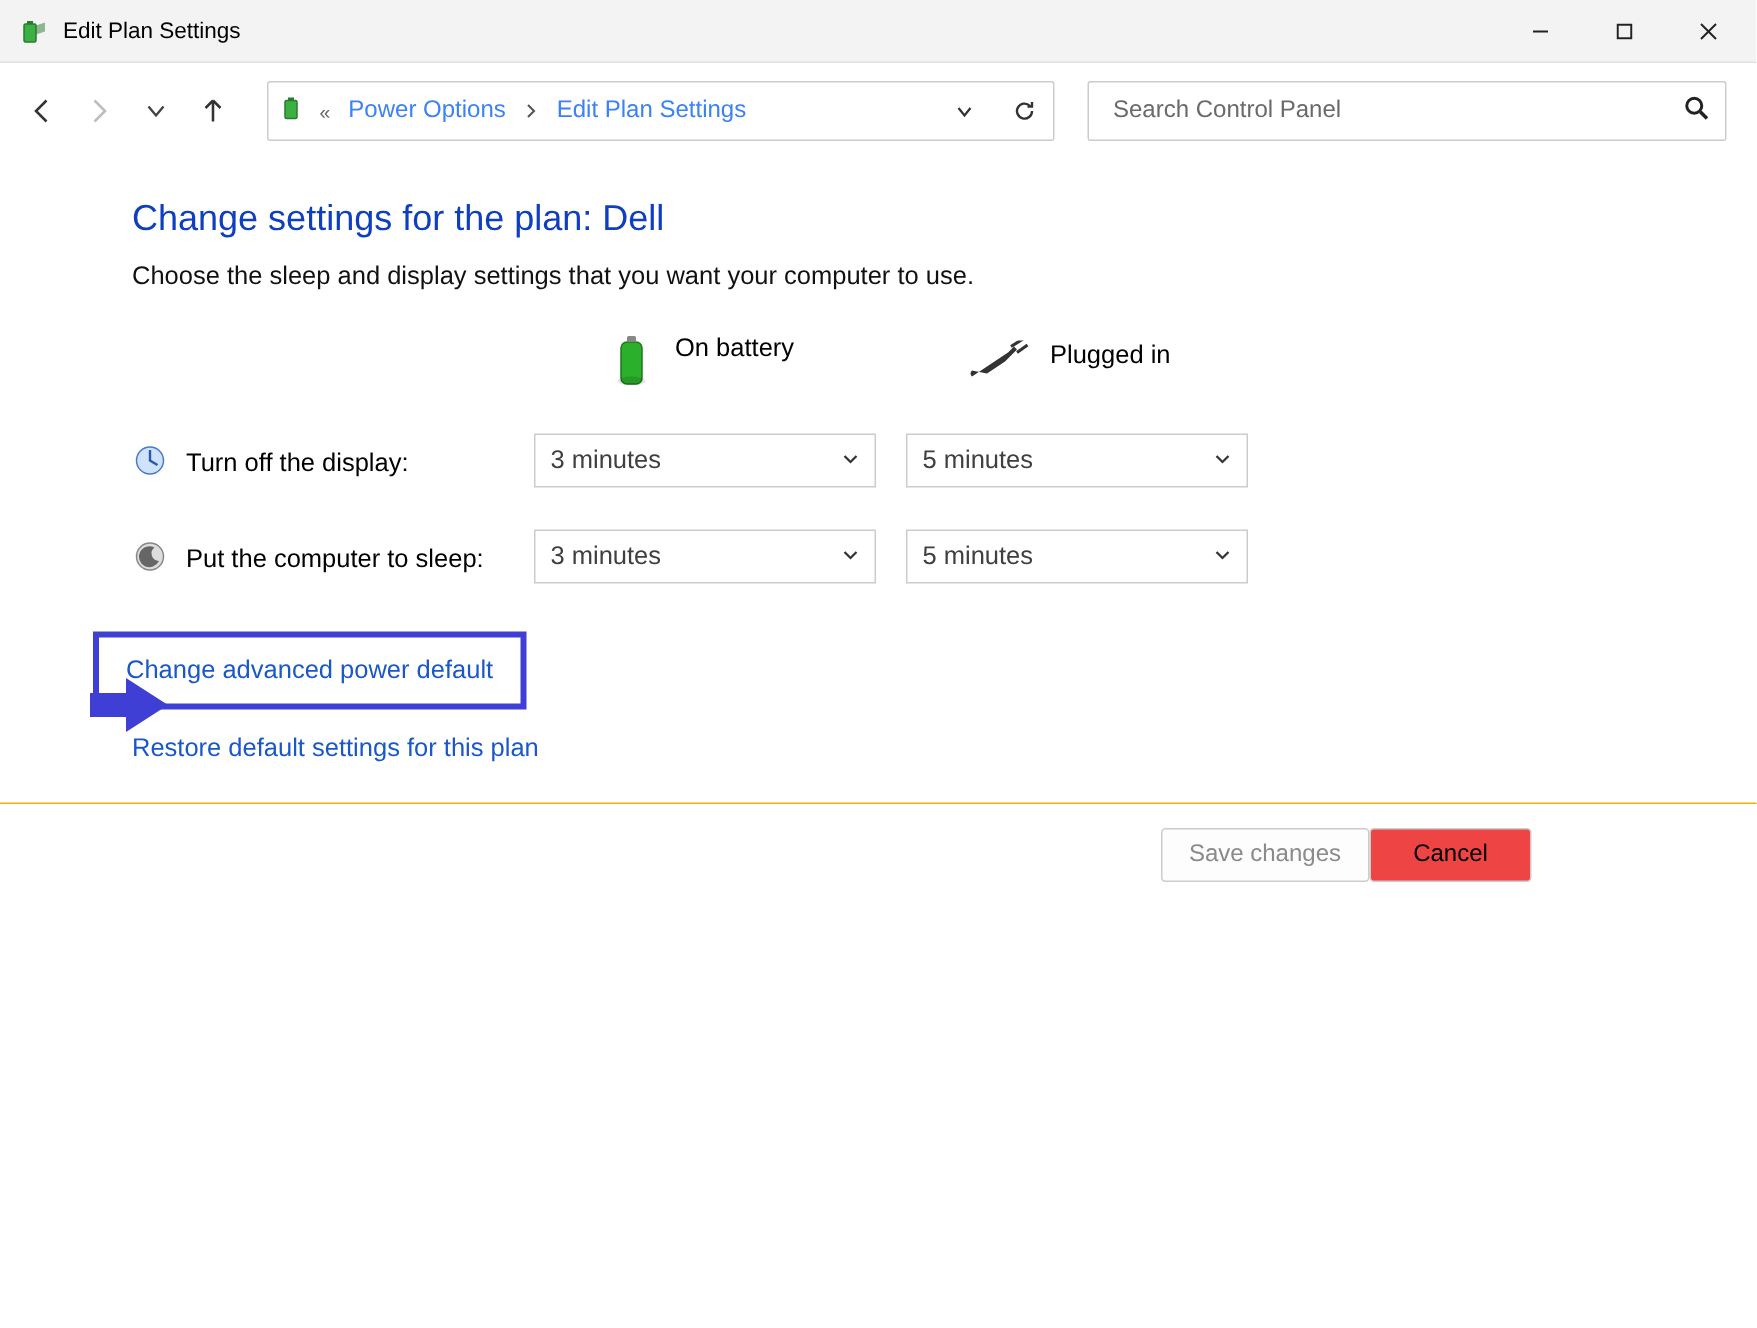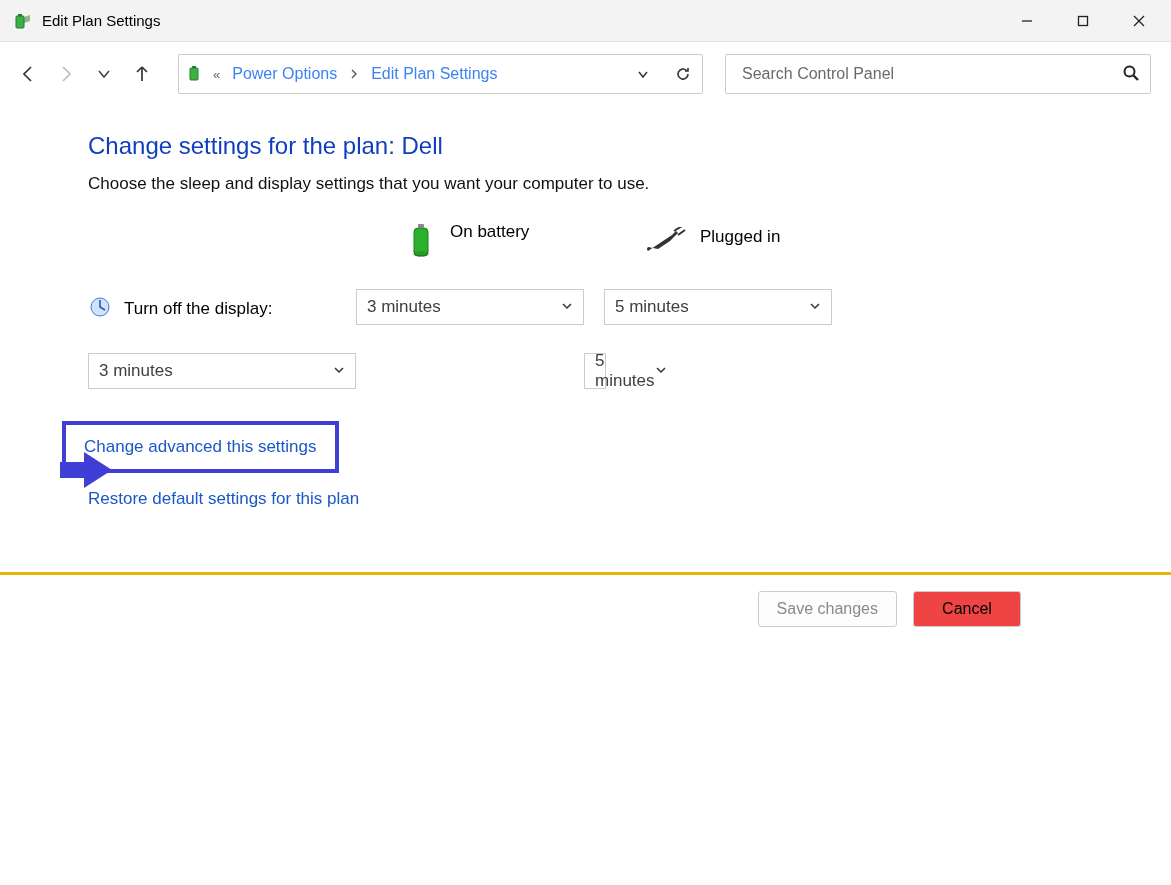--- a/index.html
+++ b/index.html
@@ -137,26 +137,25 @@
     margin-bottom: 16px;
   }
   .arrow-anno {
     position: absolute;
     left: 56px;
     top: 448px;
   }
   .footer {
     position: absolute;
     left: 0; right: 0;
-    top: 572px;
-    border-top: 3px solid #eab308;
+    top: 535px;
+    border-top: 1px solid #eab308;
     padding: 16px 150px 0 0;
     display: flex;
     justify-content: flex-end;
-    gap: 16px;
   }
   .btn {
     min-width: 108px;
     height: 36px;
     border: 1px solid #ccc;
     background: #ef4444;
     font-size: 16px;
     display: flex; align-items: center; justify-content: center;
     padding: 0 18px;
     border-radius: 3px;
@@ -303,38 +302,47 @@
     <div></div>
     <div class="dropdown">
       <span>5 minutes</span>
       <span class="chev"><svg width="12" height="12" viewBox="0 0 12 12">
             <path d="M2 4 L6 8 L10 4" fill="none" stroke="#333" stroke-width="1.5"></path>
           </svg></span>
     </div>
   </div>
 
   <div class="setting-row">
+    <div class="setting-label">
+      <span class="icon-spot">
+        <svg width="22" height="22" viewBox="0 0 22 22">
+          <circle cx="11" cy="11" r="9" fill="#ddd" stroke="#888"></circle>
+          <path d="M14 5 A7 7 0 1 0 17 14 A5 5 0 0 1 14 5 Z" fill="#666"></path>
+        </svg>
+      </span>
+      <span>Put the computer to sleep:</span>
+    </div>
     <div class="dropdown">
       <span>3 minutes</span>
       <span class="chev"><svg width="12" height="12" viewBox="0 0 12 12">
             <path d="M2 4 L6 8 L10 4" fill="none" stroke="#333" stroke-width="1.5"></path>
           </svg></span>
     </div>
     <div></div>
     <div class="dropdown">
       <span>5 minutes</span>
       <span class="chev"><svg width="12" height="12" viewBox="0 0 12 12">
             <path d="M2 4 L6 8 L10 4" fill="none" stroke="#333" stroke-width="1.5"></path>
           </svg></span>
     </div>
   </div>
 
   <div class="links">
     <div class="highlight-box">
-      <span class="link-text">Change advanced this settings</span>
+      <span class="link-text">Change advanced power default</span>
     </div>
     <div>
       <span class="link-text">Restore default settings for this plan</span>
     </div>
   </div>
 </div>
 
 <div class="arrow-anno">
   <svg width="60" height="44" viewBox="0 0 60 44">
     <path d="M4 14 L28 14 L28 4 L56 22 L28 40 L28 30 L4 30 Z" fill="#3f3fd6"></path>

